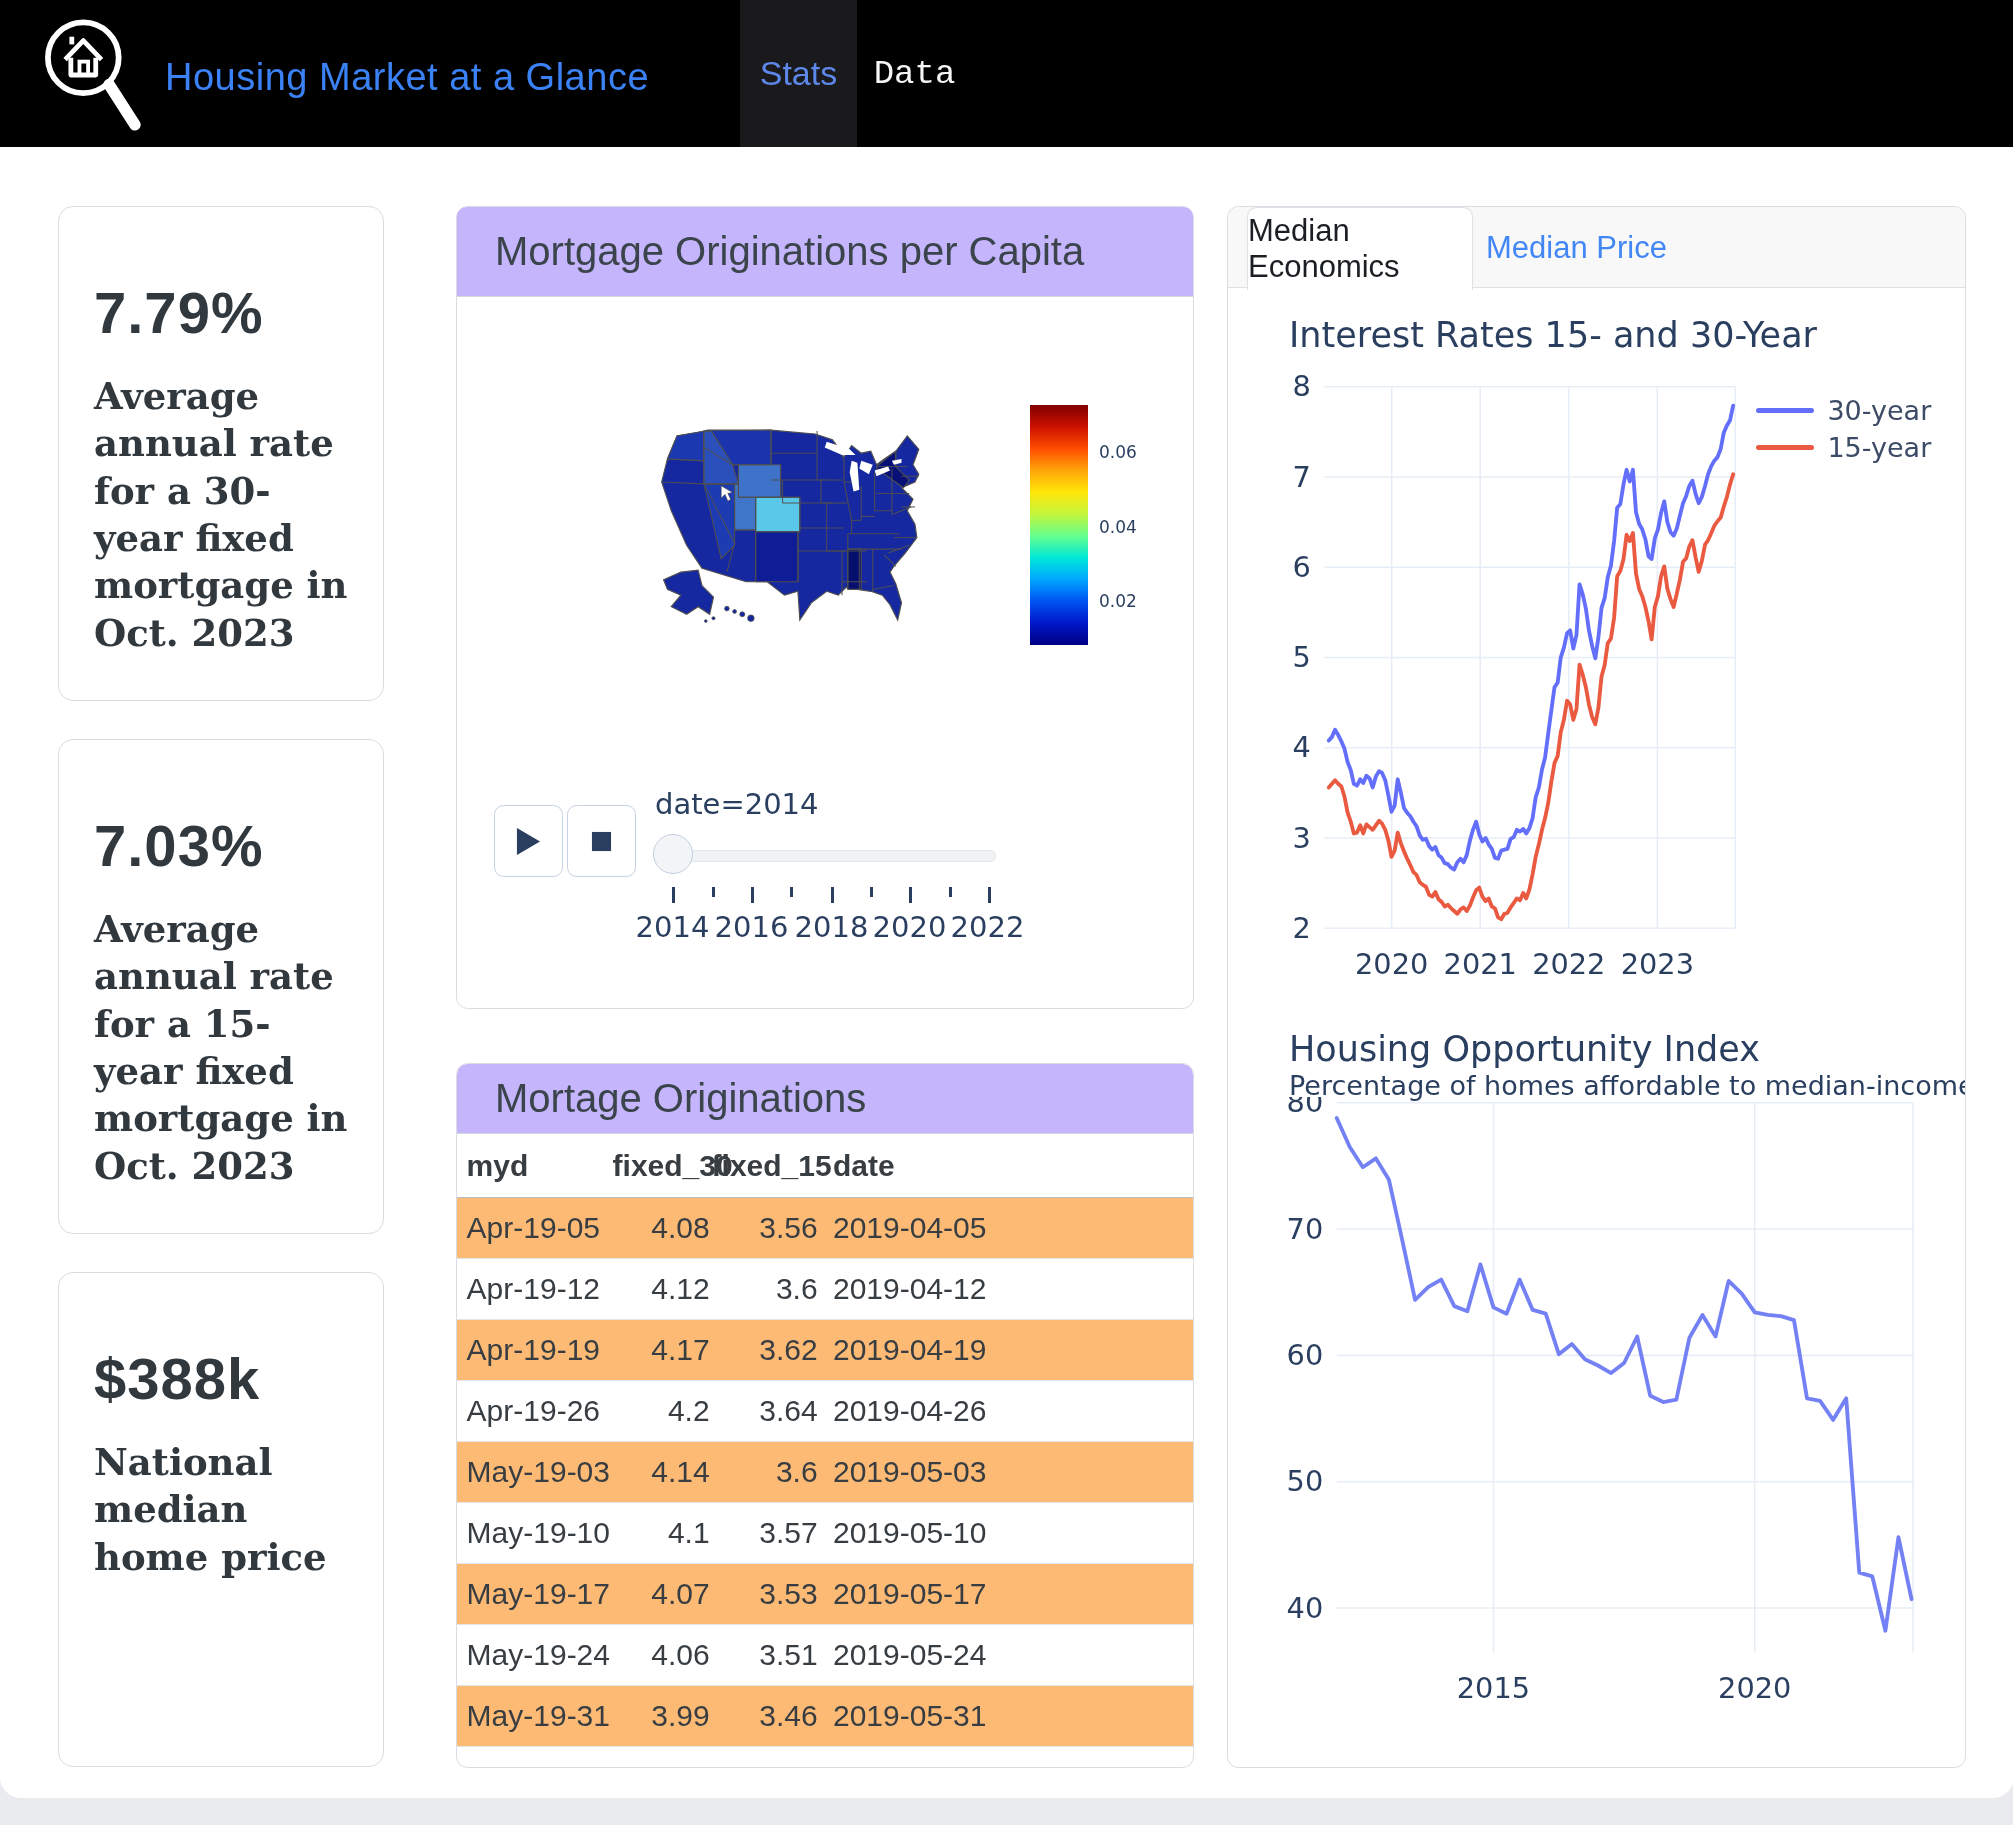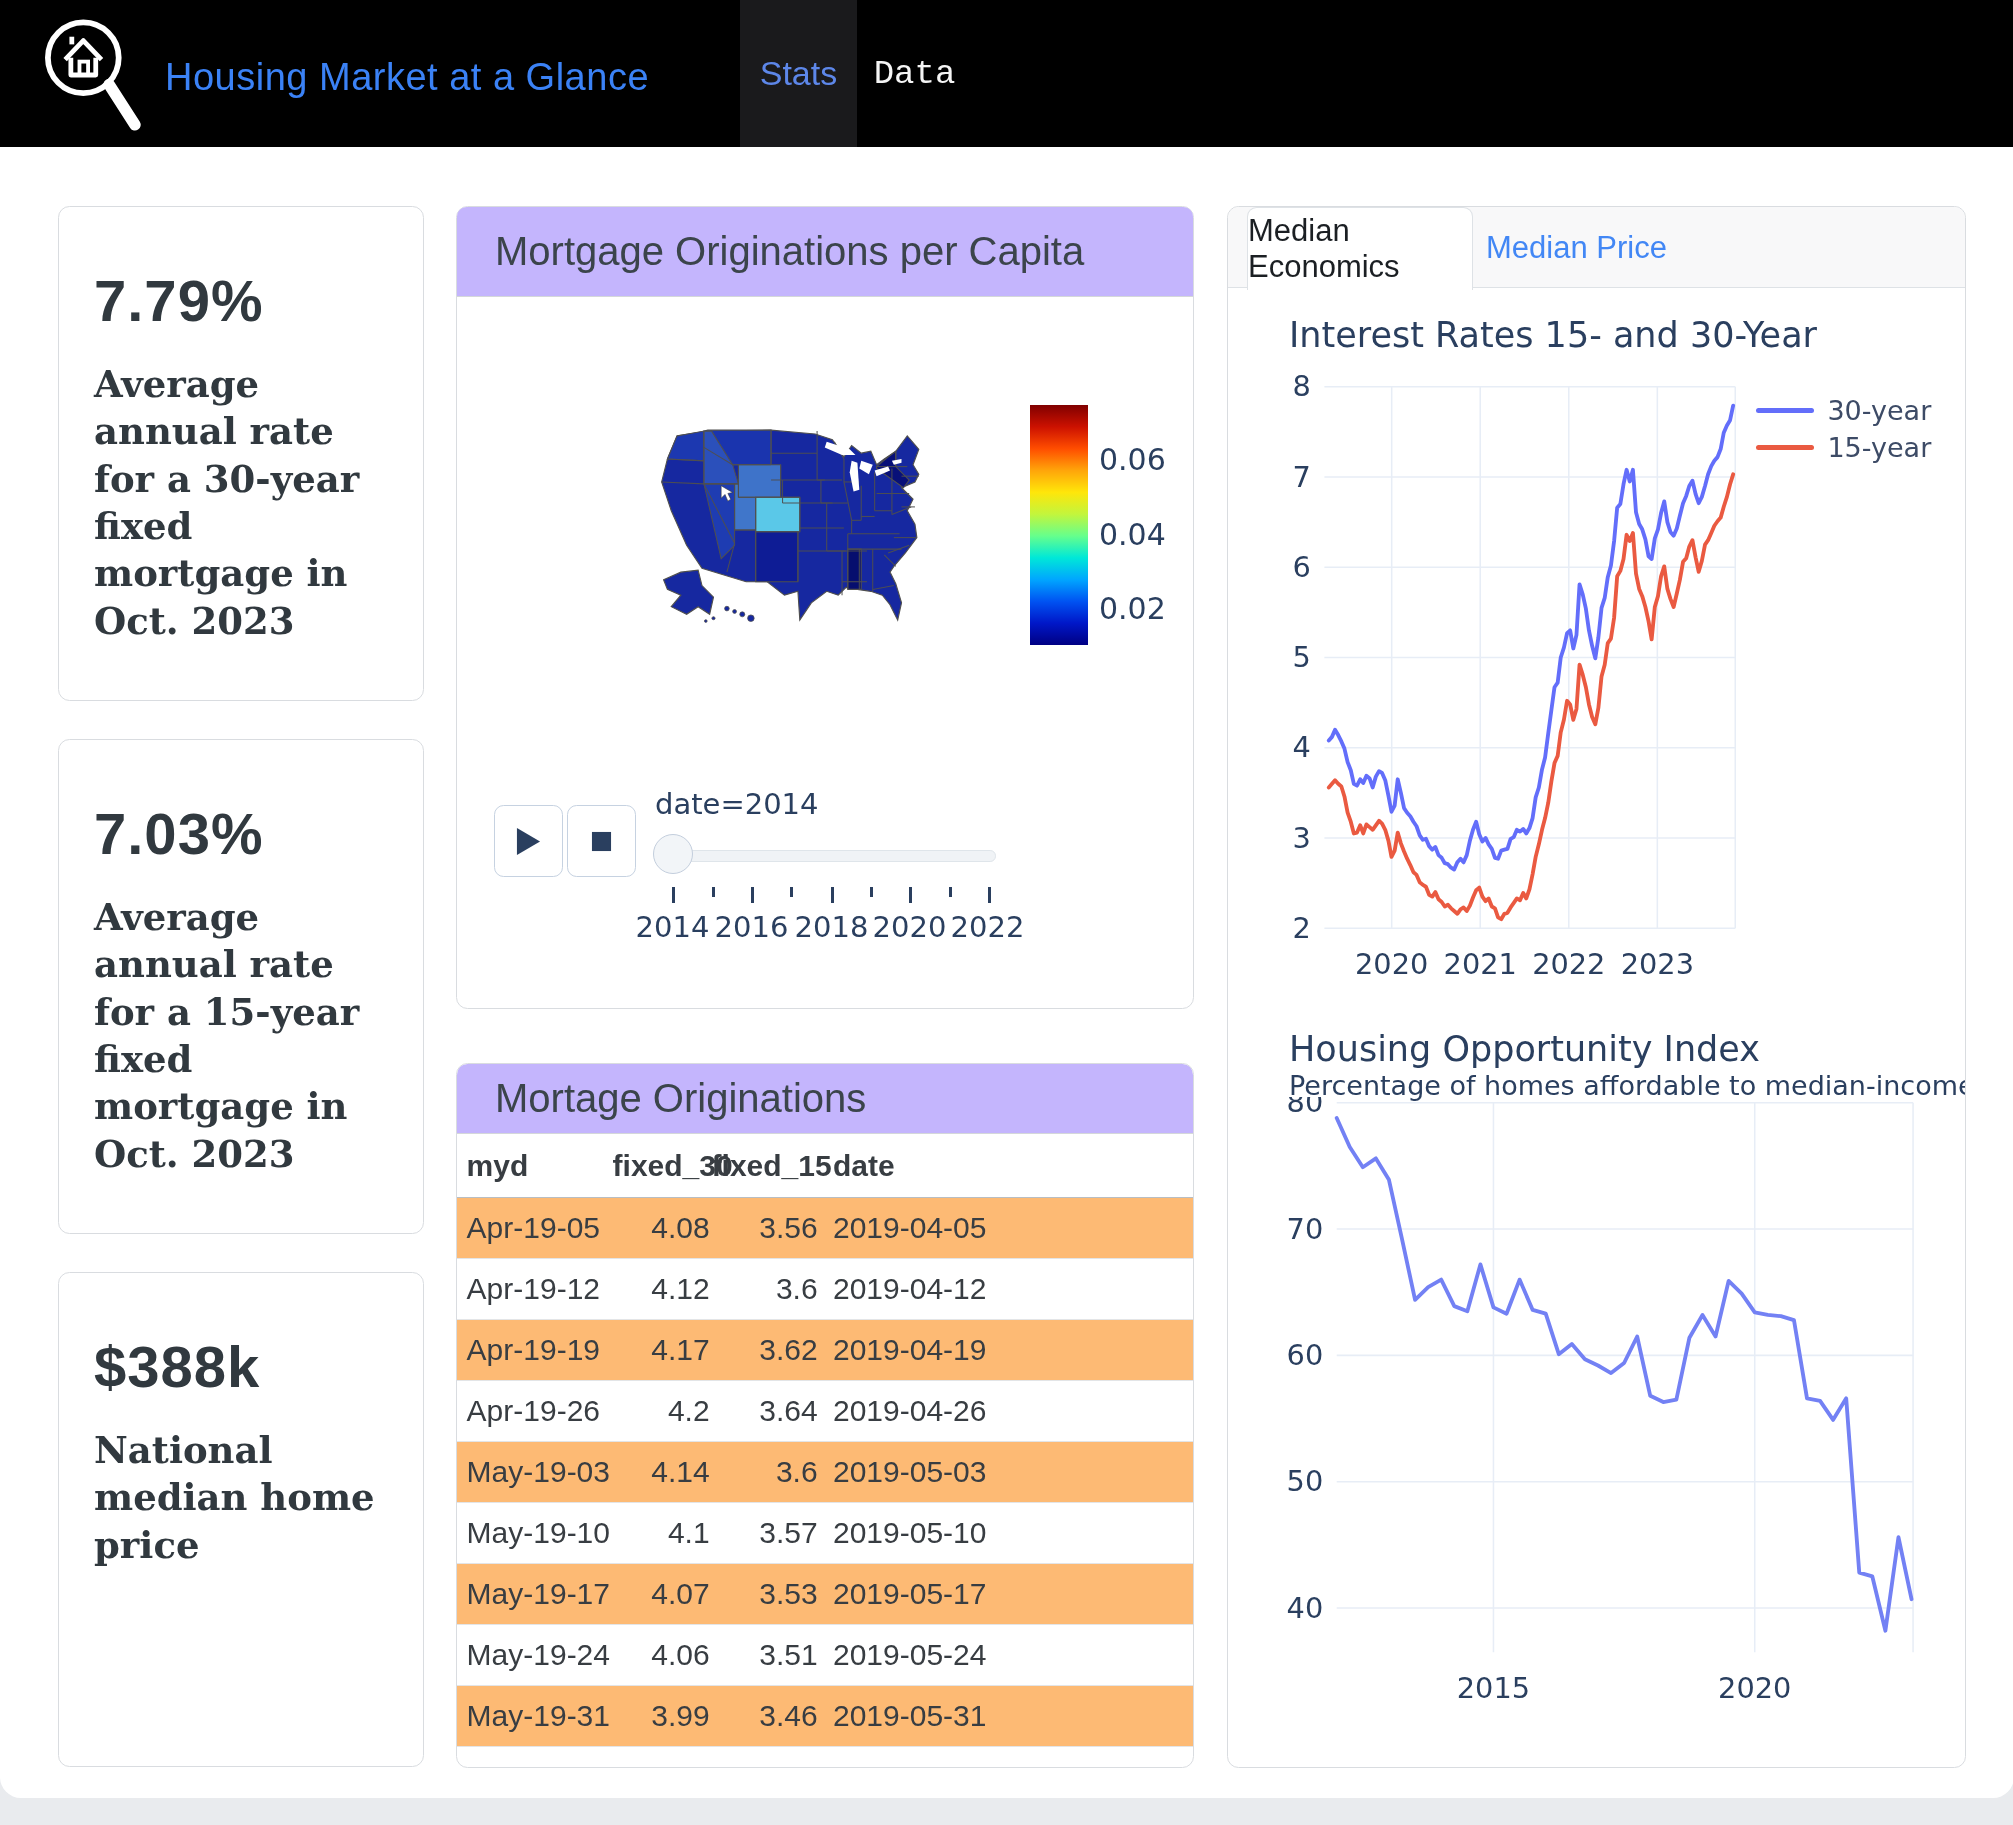--- a/index.html
+++ b/index.html
@@ -16,30 +16,30 @@
     font-size:34px;cursor:pointer;margin-left:8px;}
   .hdr-tab.stats{left:732px;width:117px;background:#1a1a1c;color:#5d87e9;}
   .hdr-tab.data{left:849px;width:115px;color:#f5f5f5;font-family:Liberation Mono, monospace;}
   
   .main{position:absolute;left:0;top:147px;width:2014px;height:1651px;background:#fff;
     border-radius:0 0 21px 21px;}
   .card{position:absolute;background:#fff;border:1.9px solid #d9dce0;border-radius:11.5px;box-sizing:border-box;}
   .card-header{height:89px;background:#c4b5fd;border-bottom:1.9px solid #d4d7da;border-radius:9.6px 9.6px 0 0;
     display:flex;align-items:center;padding-left:38px;font-size:40px;color:#3b444b;text-align:right;}
   
-  .stat-card{left:58px;width:366px;height:495px;padding:0 35px;box-sizing:border-box;overflow:hidden;}
+  .stat-card{left:58px;width:326px;height:495px;padding:12px 35px;box-sizing:border-box;overflow:hidden;border-radius:15px;}
   .stat-value{margin-top:60px;font-size:58px;font-weight:bold;color:#31393f;letter-spacing:1px;}
   .stat-desc{margin-top:27px;font-family:"DejaVu Serif",serif;font-weight:bold;font-size:37px;
     line-height:1.28;color:#31393f;}
   
   #mapCard{left:456px;top:59px;width:738px;height:803px;}
   #mapSvg{position:absolute;left:197px;top:219px;width:307px;height:204px;}
   .colorbar{position:absolute;left:573px;top:198px;width:58px;height:240px;}
   .cb-label{position:absolute;left:642px;width:106px;height:33px;font-family:"DejaVu Sans",sans-serif;
-    font-size:30px;color:#2a3f5f;}
+    font-size:17px;color:#2a3f5f;}
   .anim-btn{position:absolute;width:67px;height:70px;background:#fff;border:1.9px solid #c6d2e1;border-radius:9.6px;
     display:flex;align-items:center;justify-content:center;cursor:pointer;}
   .slider-label{position:absolute;left:198px;top:580px;font-family:"DejaVu Sans",sans-serif;font-size:29px;color:#2a3f5f;}
   .slider-track{position:absolute;left:207px;top:643px;width:330px;height:9.6px;background:#f0f3f6;
     border:1px solid #dfe5ea;border-radius:5.8px;cursor:pointer;}
   .slider-handle{position:absolute;left:196px;top:627px;width:40px;height:40px;border-radius:50%;
     background:#f2f5f8;border:1.9px solid #c3cedd;box-sizing:border-box;cursor:grab;}
   .tick-major{position:absolute;top:680px;width:2.9px;height:16.3px;background:#2a3f5f;}
   .tick-minor{position:absolute;top:680px;width:2.9px;height:9.6px;background:#2a3f5f;}
   .tick-label{position:absolute;top:703px;width:115px;margin-left:-58px;text-align:center;

